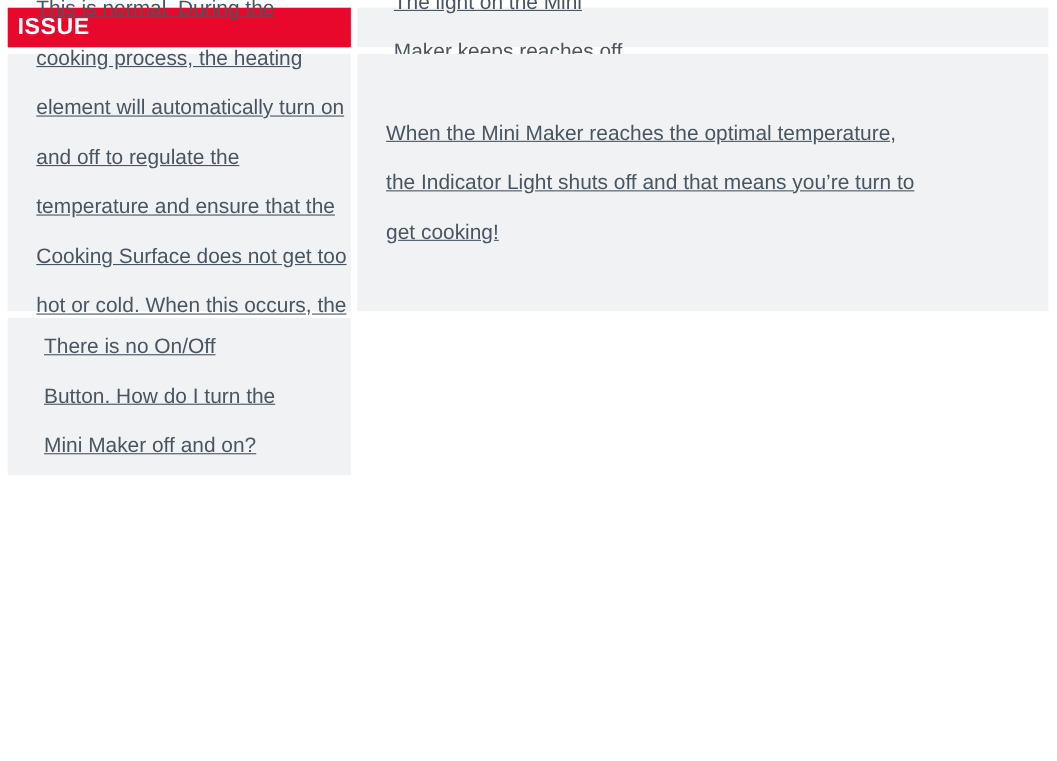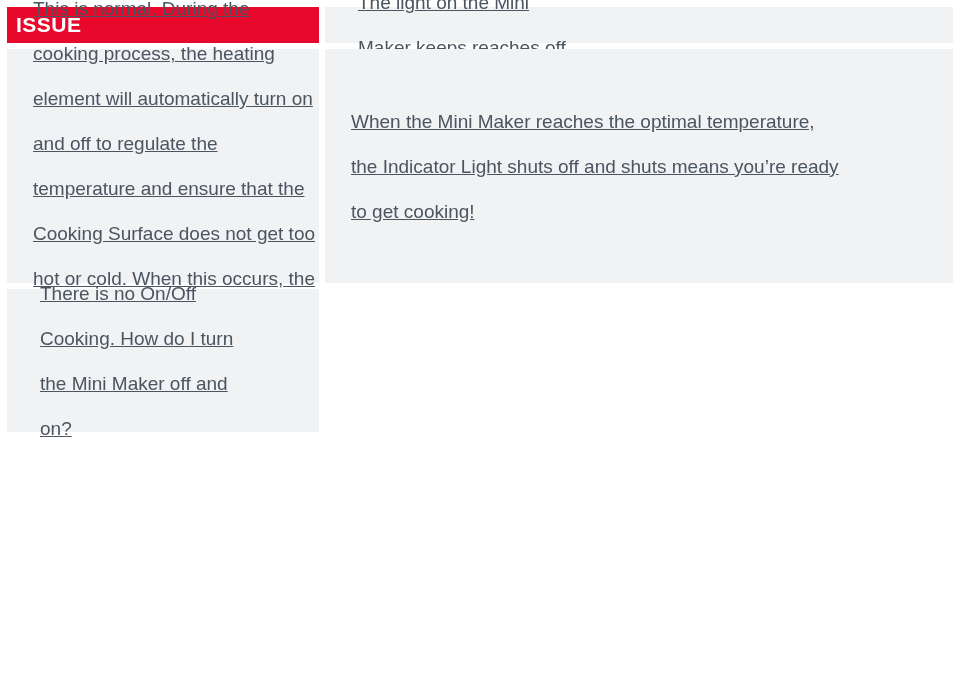--- a/index.html
+++ b/index.html
@@ -75,21 +75,21 @@
 
 
     <div class="cell body issue">
       <p>The light on the Mini Maker keeps reaches off.</p>
     </div>
     <div class="cell body solution">
       <p>This is normal. During the cooking process, the heating element will automatically turn on and off to regulate the temperature and ensure that the Cooking Surface does not get too hot or cold. When this occurs, the Indicator Light turns on and off.</p>
     </div>
 
     <div class="cell body solution">
-      <p>When the Mini Maker reaches the optimal temperature, the Indicator Light shuts off and shuts means you’re ready to get cooking!</p>
+      <p>When the Mini Maker reaches the optimal temperature, the Indicator Light shuts off and that means you’re turn to get cooking!</p>
     </div>
 
     <div class="cell body issue">
-      <p>There is no On/Off Cooking. How do I turn the Mini Maker off and on?</p>
+      <p>There is no On/Off Button. How do I turn the Mini Maker off and on?</p>
     </div>
 
   </div>
 </div>
 
 </body></html>

